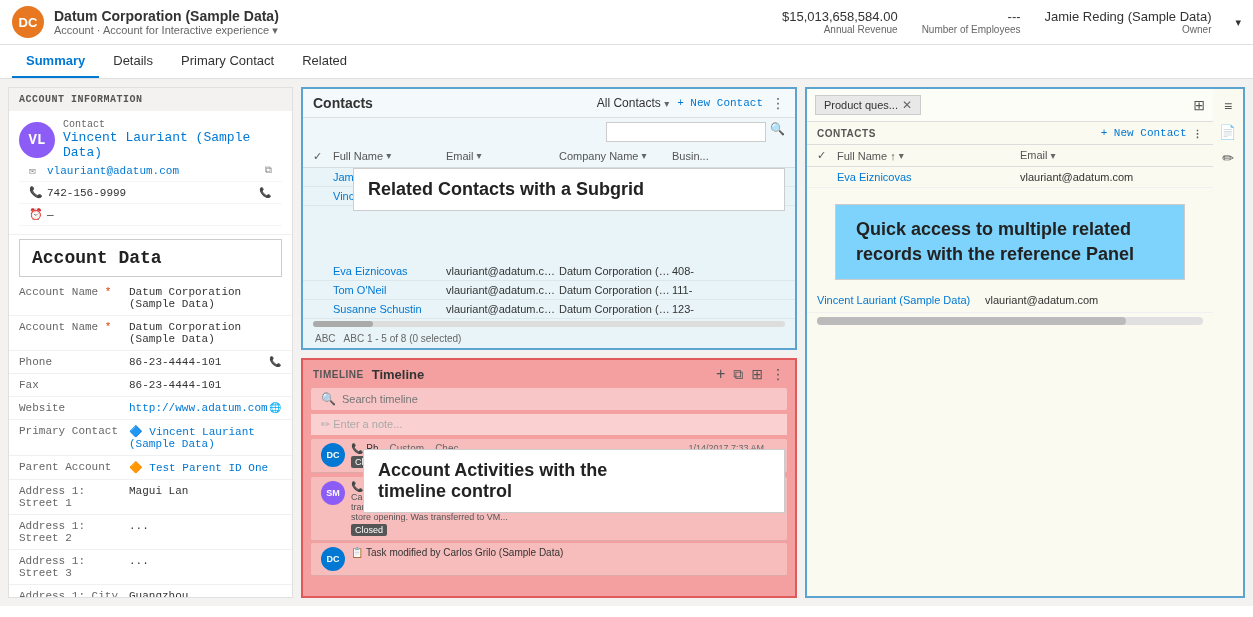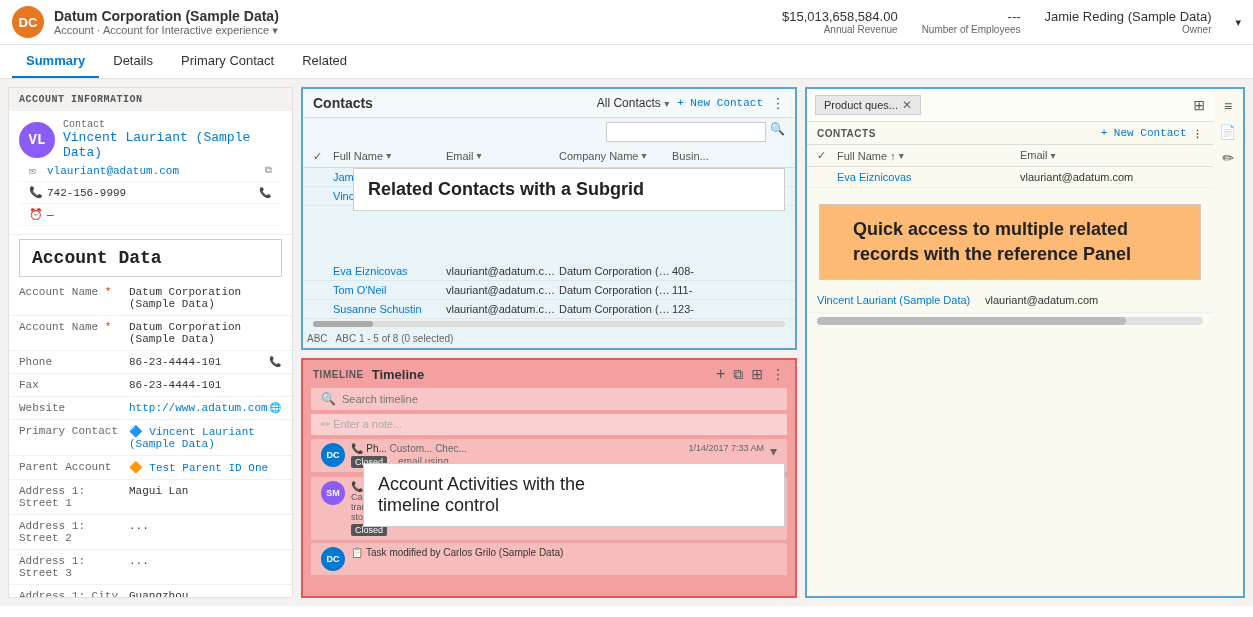--- a/index.html
+++ b/index.html
@@ -146,21 +146,21 @@
     .search-bar {
       padding: 4px 10px;
       display: flex; justify-content: flex-end;
       background: rgba(255,255,255,0.3);
     }
     .search-input-small {
       border: 1px solid #ccc; padding: 3px 6px; font-size: 11px;
       width: 160px; background: #fff;
     }
     .panel-footer {
-      padding: 4px 4px; font-size: 10px; color: #666;
+      padding: 4px 12px; font-size: 10px; color: #666;
       display: flex; align-items: center; gap: 8px;
     }
     .scrollbar-h {
       height: 6px; background: #ddd; margin: 2px 10px;
       border-radius: 3px; position: relative;
     }
     .scrollbar-thumb { height: 6px; width: 60px; background: #aaa; border-radius: 3px; position: absolute; left: 0; }
 
     
     .timeline-panel {
@@ -229,22 +229,22 @@
     }
     .ref-grid-row {
       display: flex; padding: 4px 10px; border-bottom: 1px solid #f0f0f0;
       font-size: 11px;
     }
     .ref-cell { flex: 1; color: #333; white-space: nowrap; overflow: hidden; text-overflow: ellipsis; }
     .ref-cell.link { color: #0078d4; }
     .check-col { width: 20px; flex-shrink: 0; }
 
     .callout-reference {
-      background: #fdba74; border: 1px solid #ccc;
-      padding: 12px 33px; margin: 16px 12px 8px;
+      background: #7dd3fc; border: 1px solid #ccc;
+      padding: 12px 20px; margin: 16px 28px 8px;
       font-size: 18px; font-weight: 600; color: #222;
       line-height: 1.4;
     }
 
     .ref-contact-row {
       display: flex; gap: 8px; padding: 6px 10px;
       border-bottom: 1px solid #f0f0f0; font-size: 11px;
       align-items: center;
     }
     .ref-contact-name { color: #0078d4; width: 160px; }
@@ -495,21 +495,21 @@
         <div class="timeline-item">
           <div class="ti-avatar" style="background:#0078d4;">DC</div>
           <div class="ti-content">
             <div>📞 Ph... <span style="color:#666;">Custom... Chec...</span></div>
             <div><span class="ti-badge">Closed</span> <span style="color:#666;">...email using...</span></div>
           </div>
           <div class="ti-date">1/14/2017 7:33 AM</div>
           <span style="font-size:14px;color:#666;">▾</span>
         </div>
 
-        <div style="position:absolute;top:24px;left:60px;right:10px;background:#fff;border:1px solid #ccc;padding:10px 14px;font-size:18px;font-weight:400;color:#222;z-index:10;pointer-events:none;">
+        <div style="position:absolute;top:10px;left:60px;right:10px;background:#fff;border:1px solid #ccc;padding:10px 14px;font-size:18px;font-weight:700;color:#222;z-index:10;pointer-events:none;">
           Account Activities with the<br>timeline control
         </div>
 
         <div class="timeline-item" style="margin-top:4px;">
           <div class="ti-avatar" style="background:#8b5cf6;">SM</div>
           <div class="ti-content">
             <div>📞 Ph...</div>
             <div style="color:#555;font-size:9px;">Called Vincent to discuss his needs for A. Datum's newest store opening. Was transferred to VM... Called Vincent to discuss his needs for A. Datum's newest store opening. Was transferred to VM...</div>
             <div><span class="ti-badge">Closed</span></div>
           </div>

